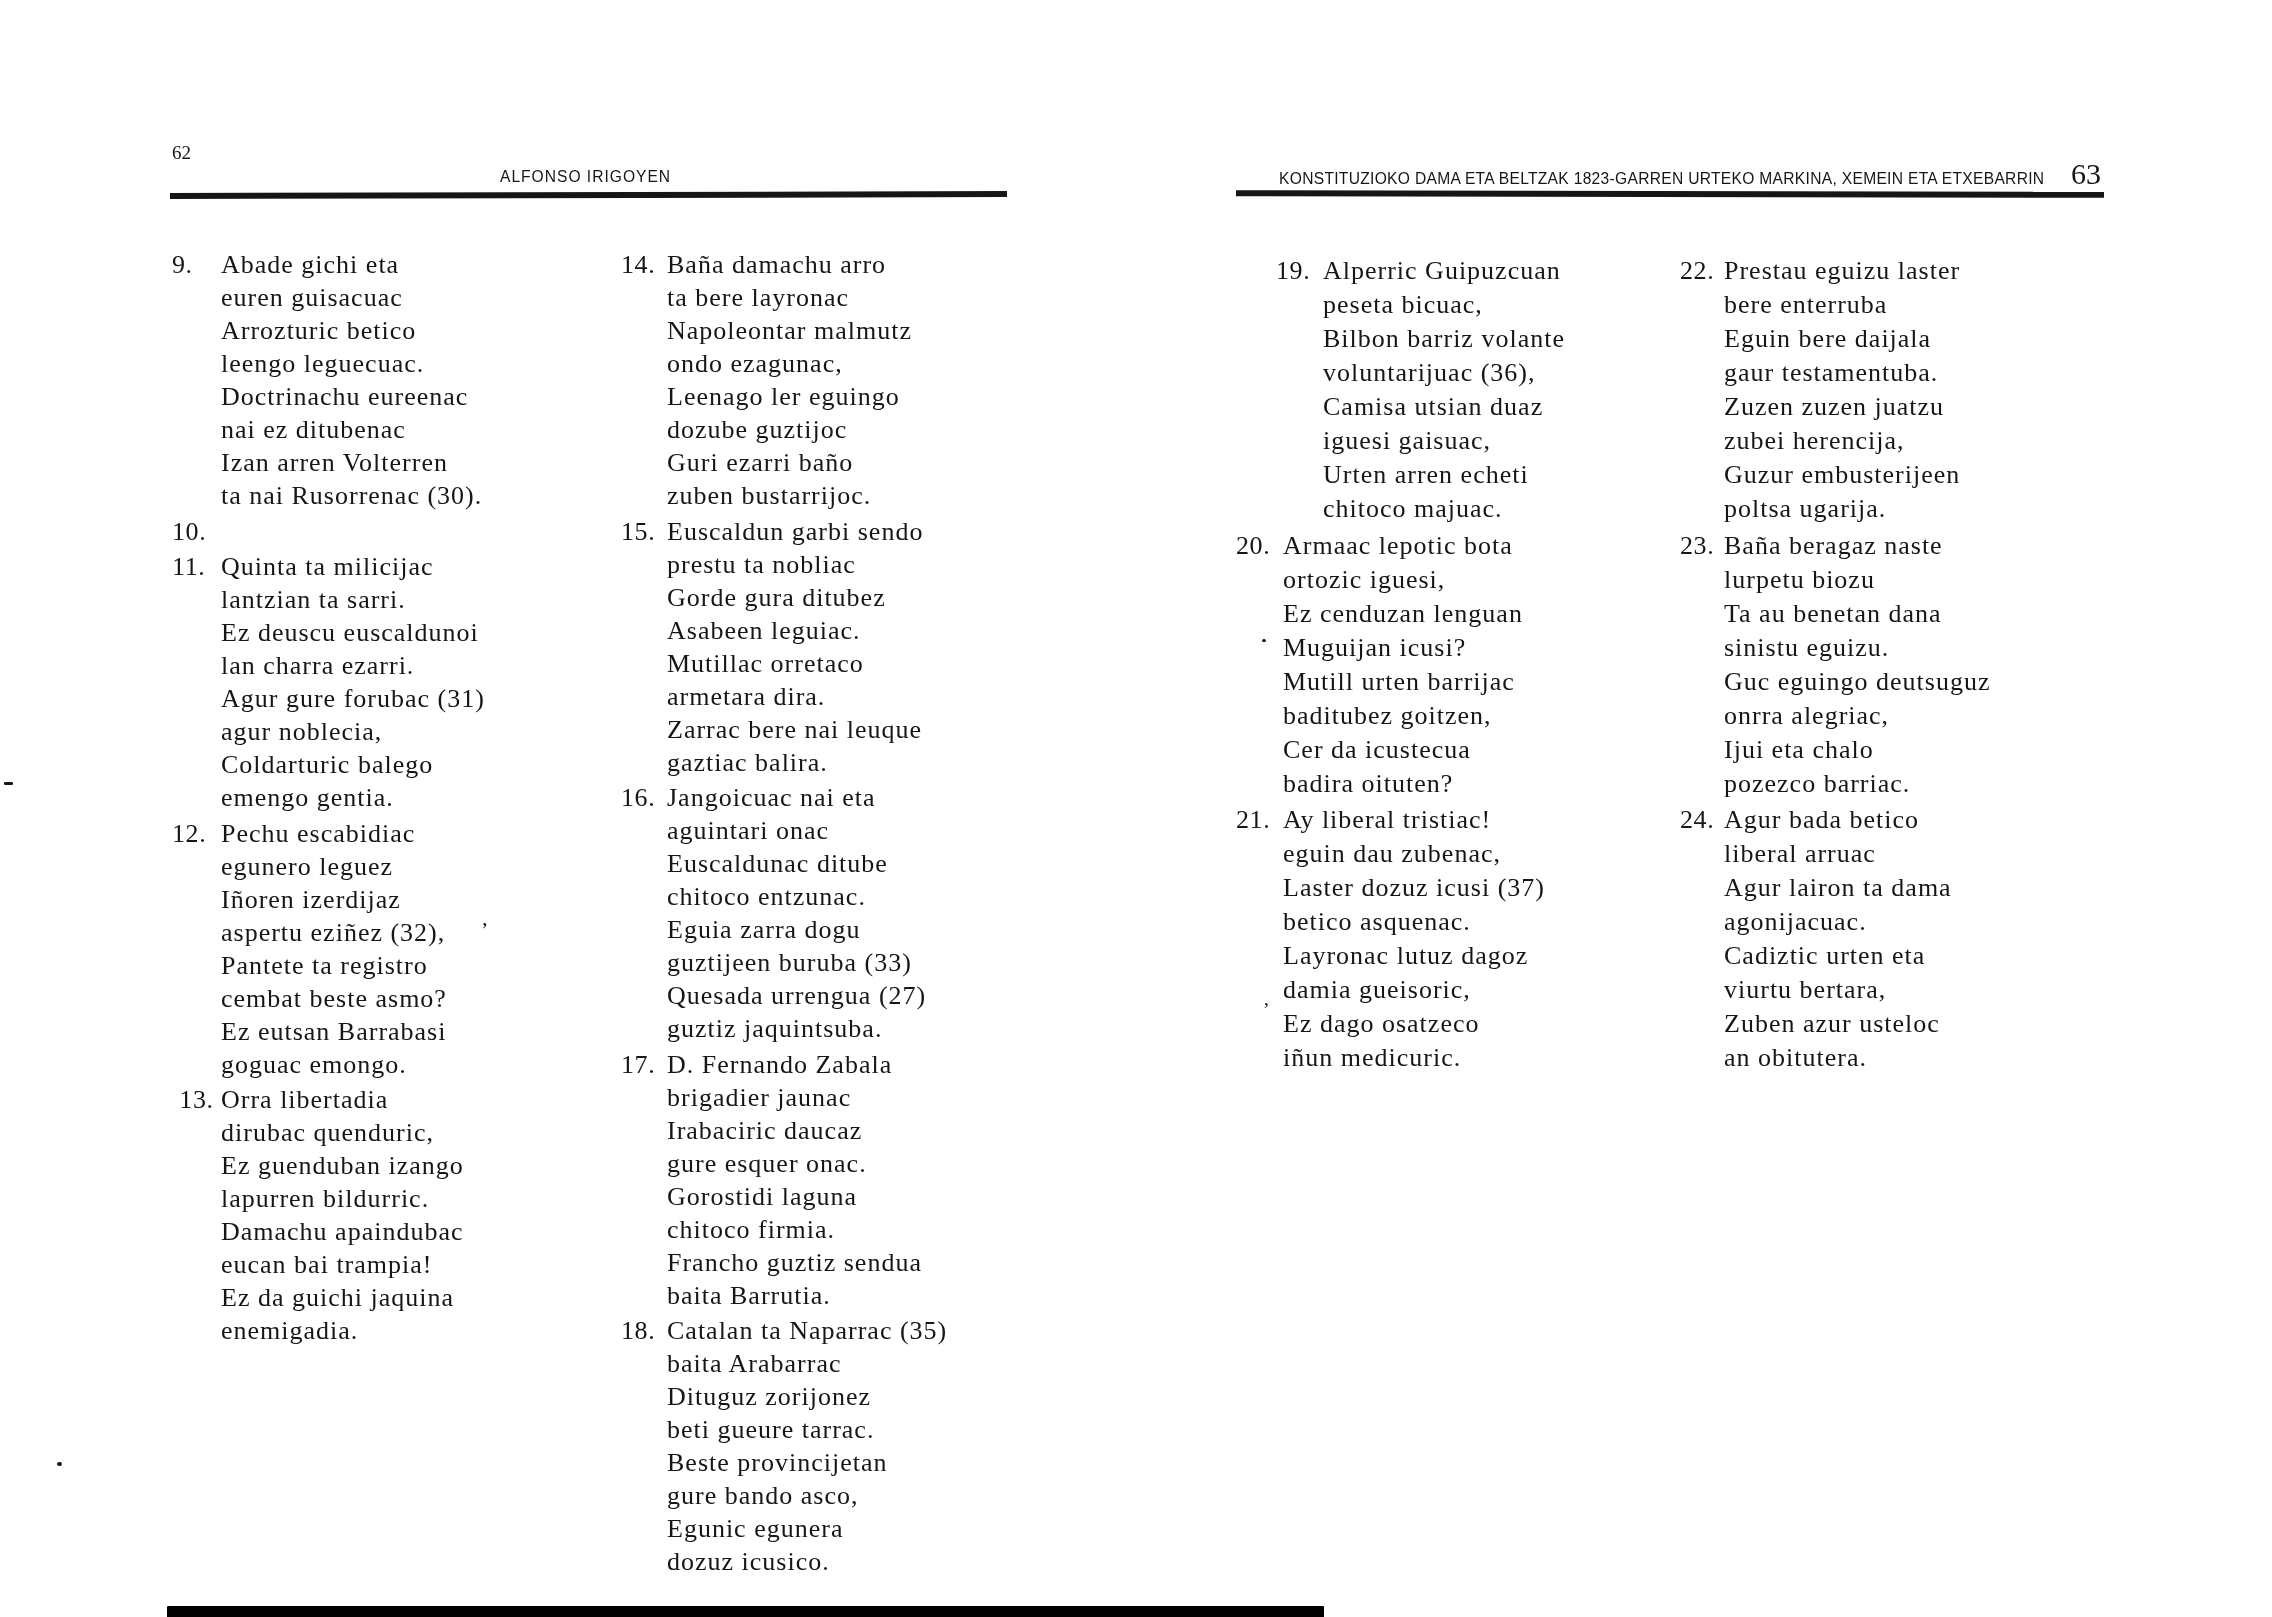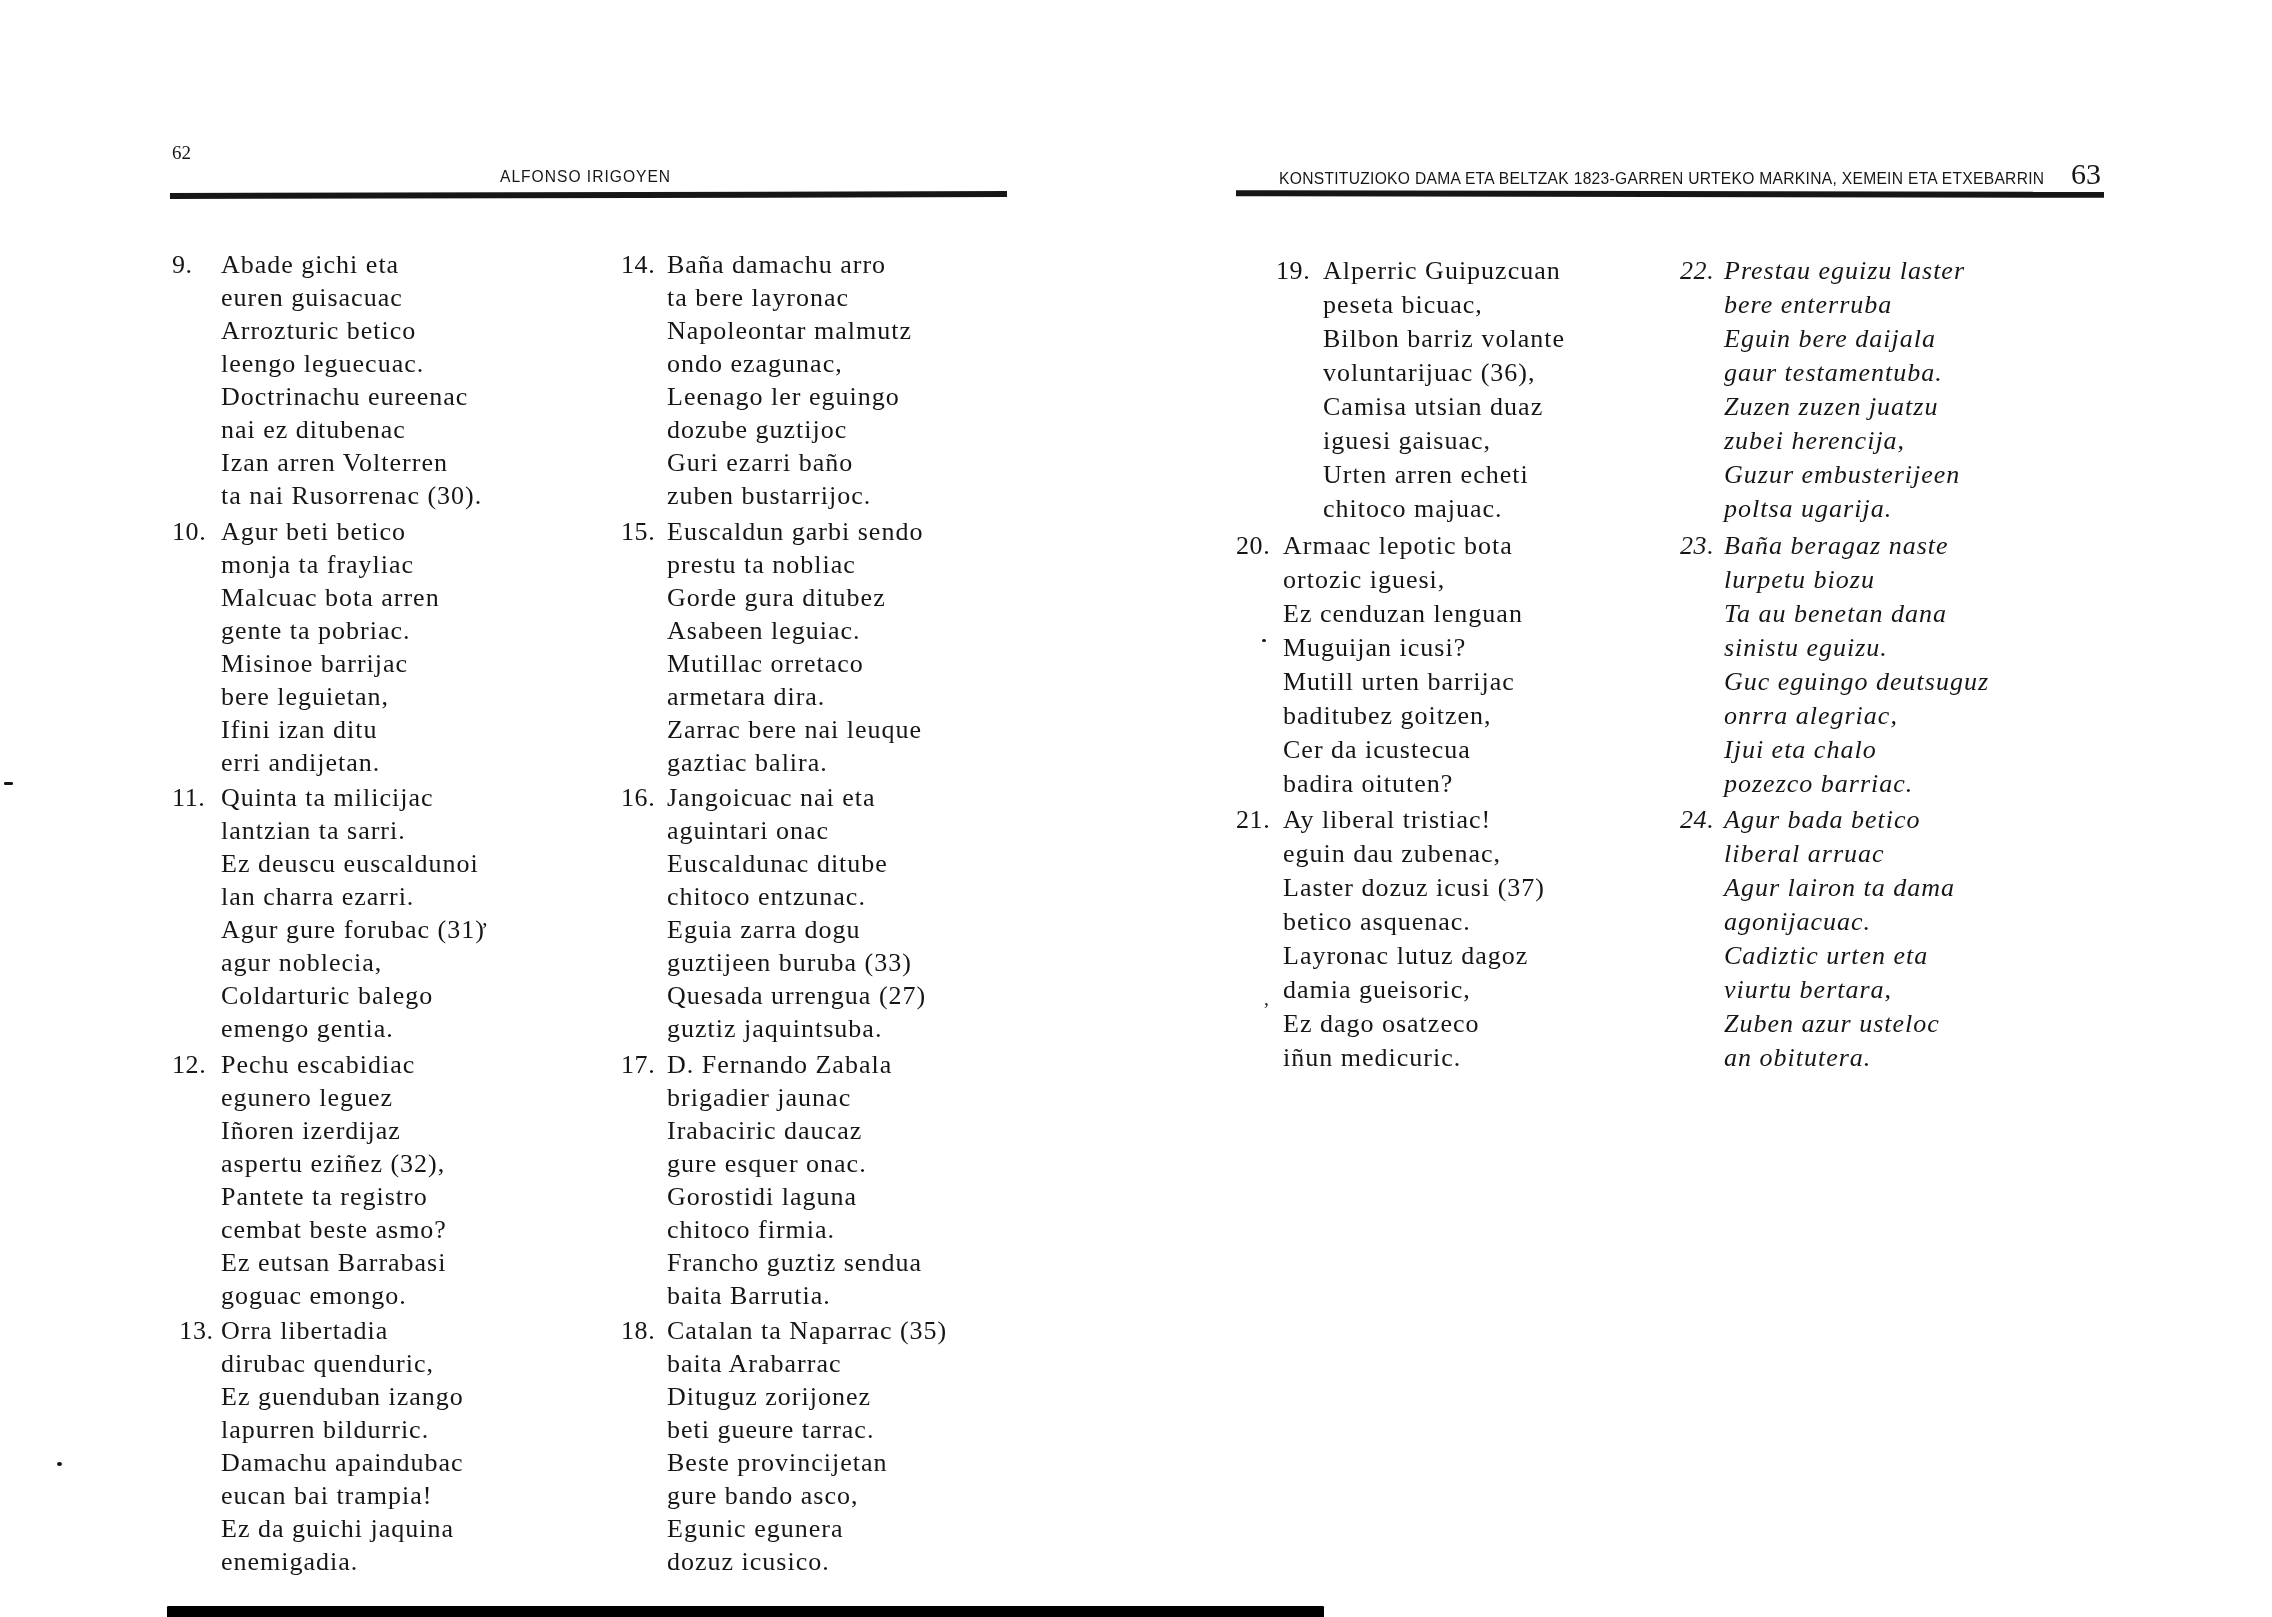--- a/index.html
+++ b/index.html
@@ -88,30 +88,20 @@
             <div class="line">Arrozturic betico</div>
             <div class="line">leengo leguecuac.</div>
             <div class="line">Doctrinachu eureenac</div>
             <div class="line">nai ez ditubenac</div>
             <div class="line">Izan arren Volterren</div>
             <div class="line">ta nai Rusorrenac (30).</div>
           </div>
         </div>
         <div class="verse">
           <span class="num" style="width: 49px;">10.</span>
-          <div class="lines">
-            <div class="line">Agur beti betico</div>
-            <div class="line">monja ta frayliac</div>
-            <div class="line">Malcuac bota arren</div>
-            <div class="line">gente ta pobriac.</div>
-            <div class="line">Misinoe barrijac</div>
-            <div class="line">bere leguietan,</div>
-            <div class="line">Ifini izan ditu</div>
-            <div class="line">erri andijetan.</div>
-          </div>
         </div>
         <div class="verse">
           <span class="num" style="width: 49px;">11.</span>
           <div class="lines">
             <div class="line">Quinta ta milicijac</div>
             <div class="line">lantzian ta sarri.</div>
             <div class="line">Ez deuscu euscaldunoi</div>
             <div class="line">lan charra ezarri.</div>
             <div class="line">Agur gure forubac (31)</div>
             <div class="line">agur noblecia,</div>
@@ -247,21 +237,21 @@
             <div class="line">eguin dau zubenac,</div>
             <div class="line">Laster dozuz icusi (37)</div>
             <div class="line">betico asquenac.</div>
             <div class="line">Layronac lutuz dagoz</div>
             <div class="line">damia gueisoric,</div>
             <div class="line">Ez dago osatzeco</div>
             <div class="line">iñun medicuric.</div>
           </div>
         </div>
       </div>
-      <div class="col" style="left: 1680px; top: 254px; line-height: 34px; font-style: italic;">
+      <div class="col" style="left: 1680px; top: 254px; line-height: 34px;">
         <div class="verse">
           <span class="num" style="width: 44px;">22.</span>
           <div class="lines">
             <div class="line">Prestau eguizu laster</div>
             <div class="line">bere enterruba</div>
             <div class="line">Eguin bere daijala</div>
             <div class="line">gaur testamentuba.</div>
             <div class="line">Zuzen zuzen juatzu</div>
             <div class="line">zubei herencija,</div>
             <div class="line">Guzur embusterijeen</div>

